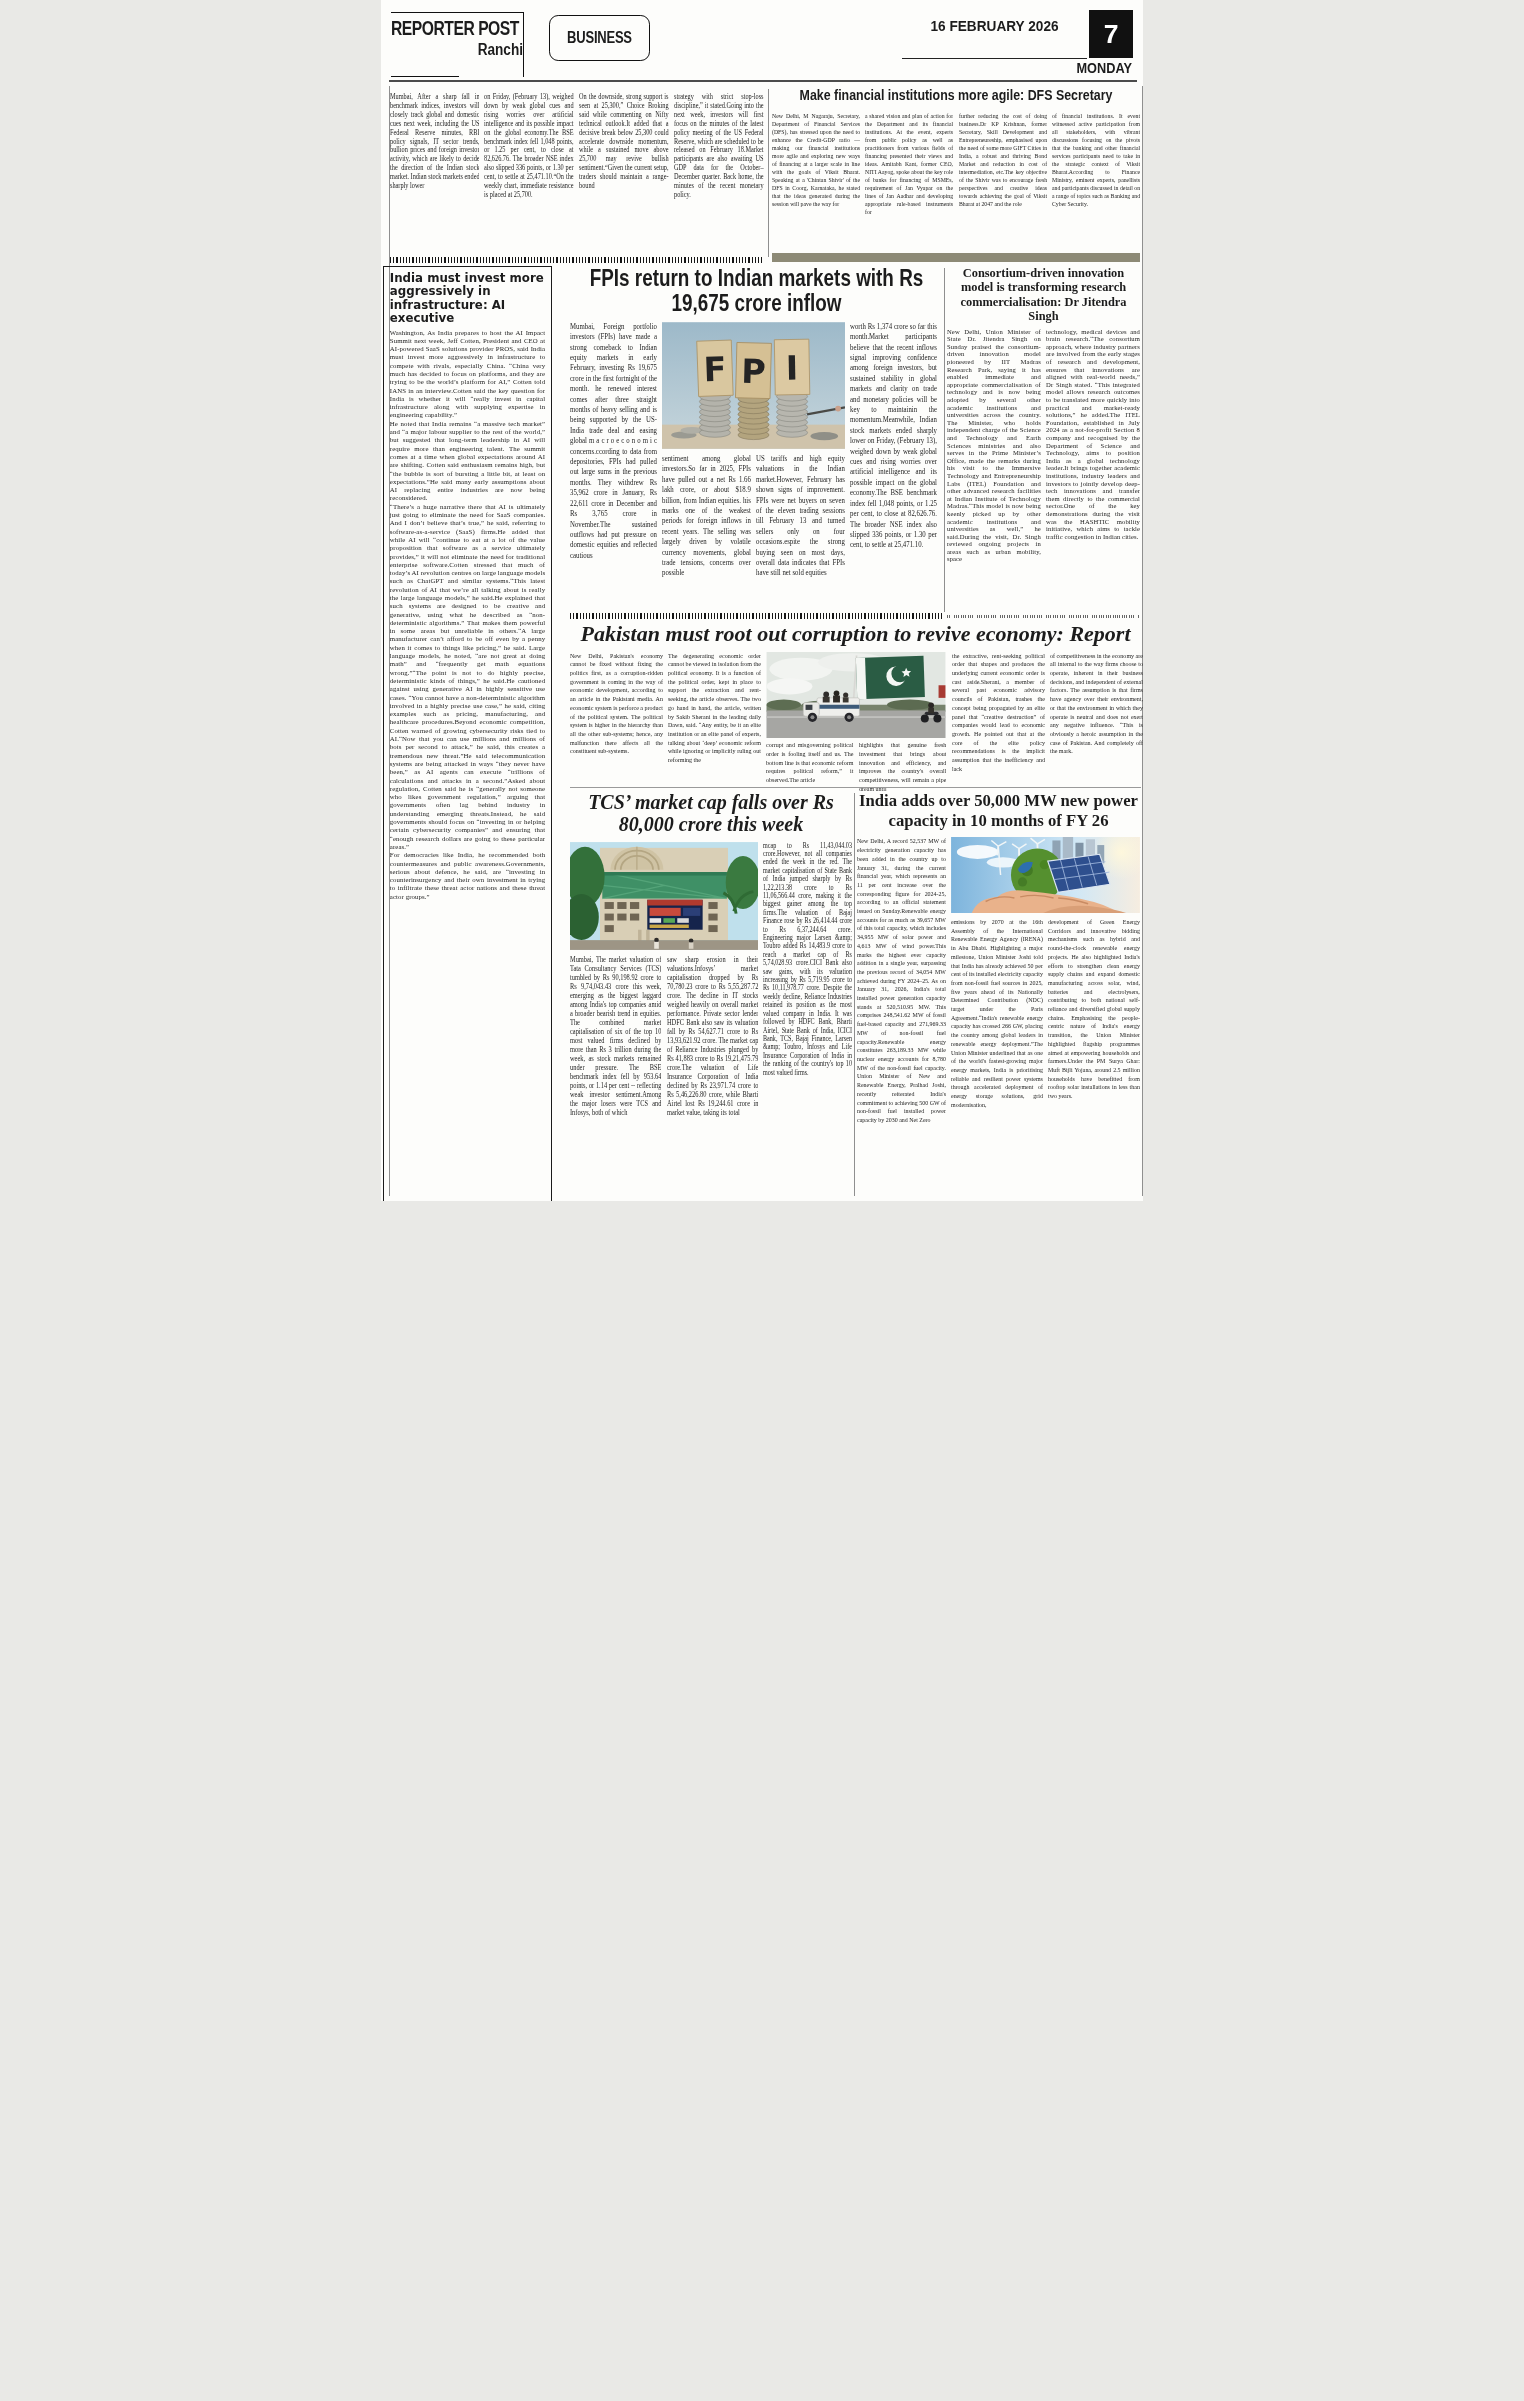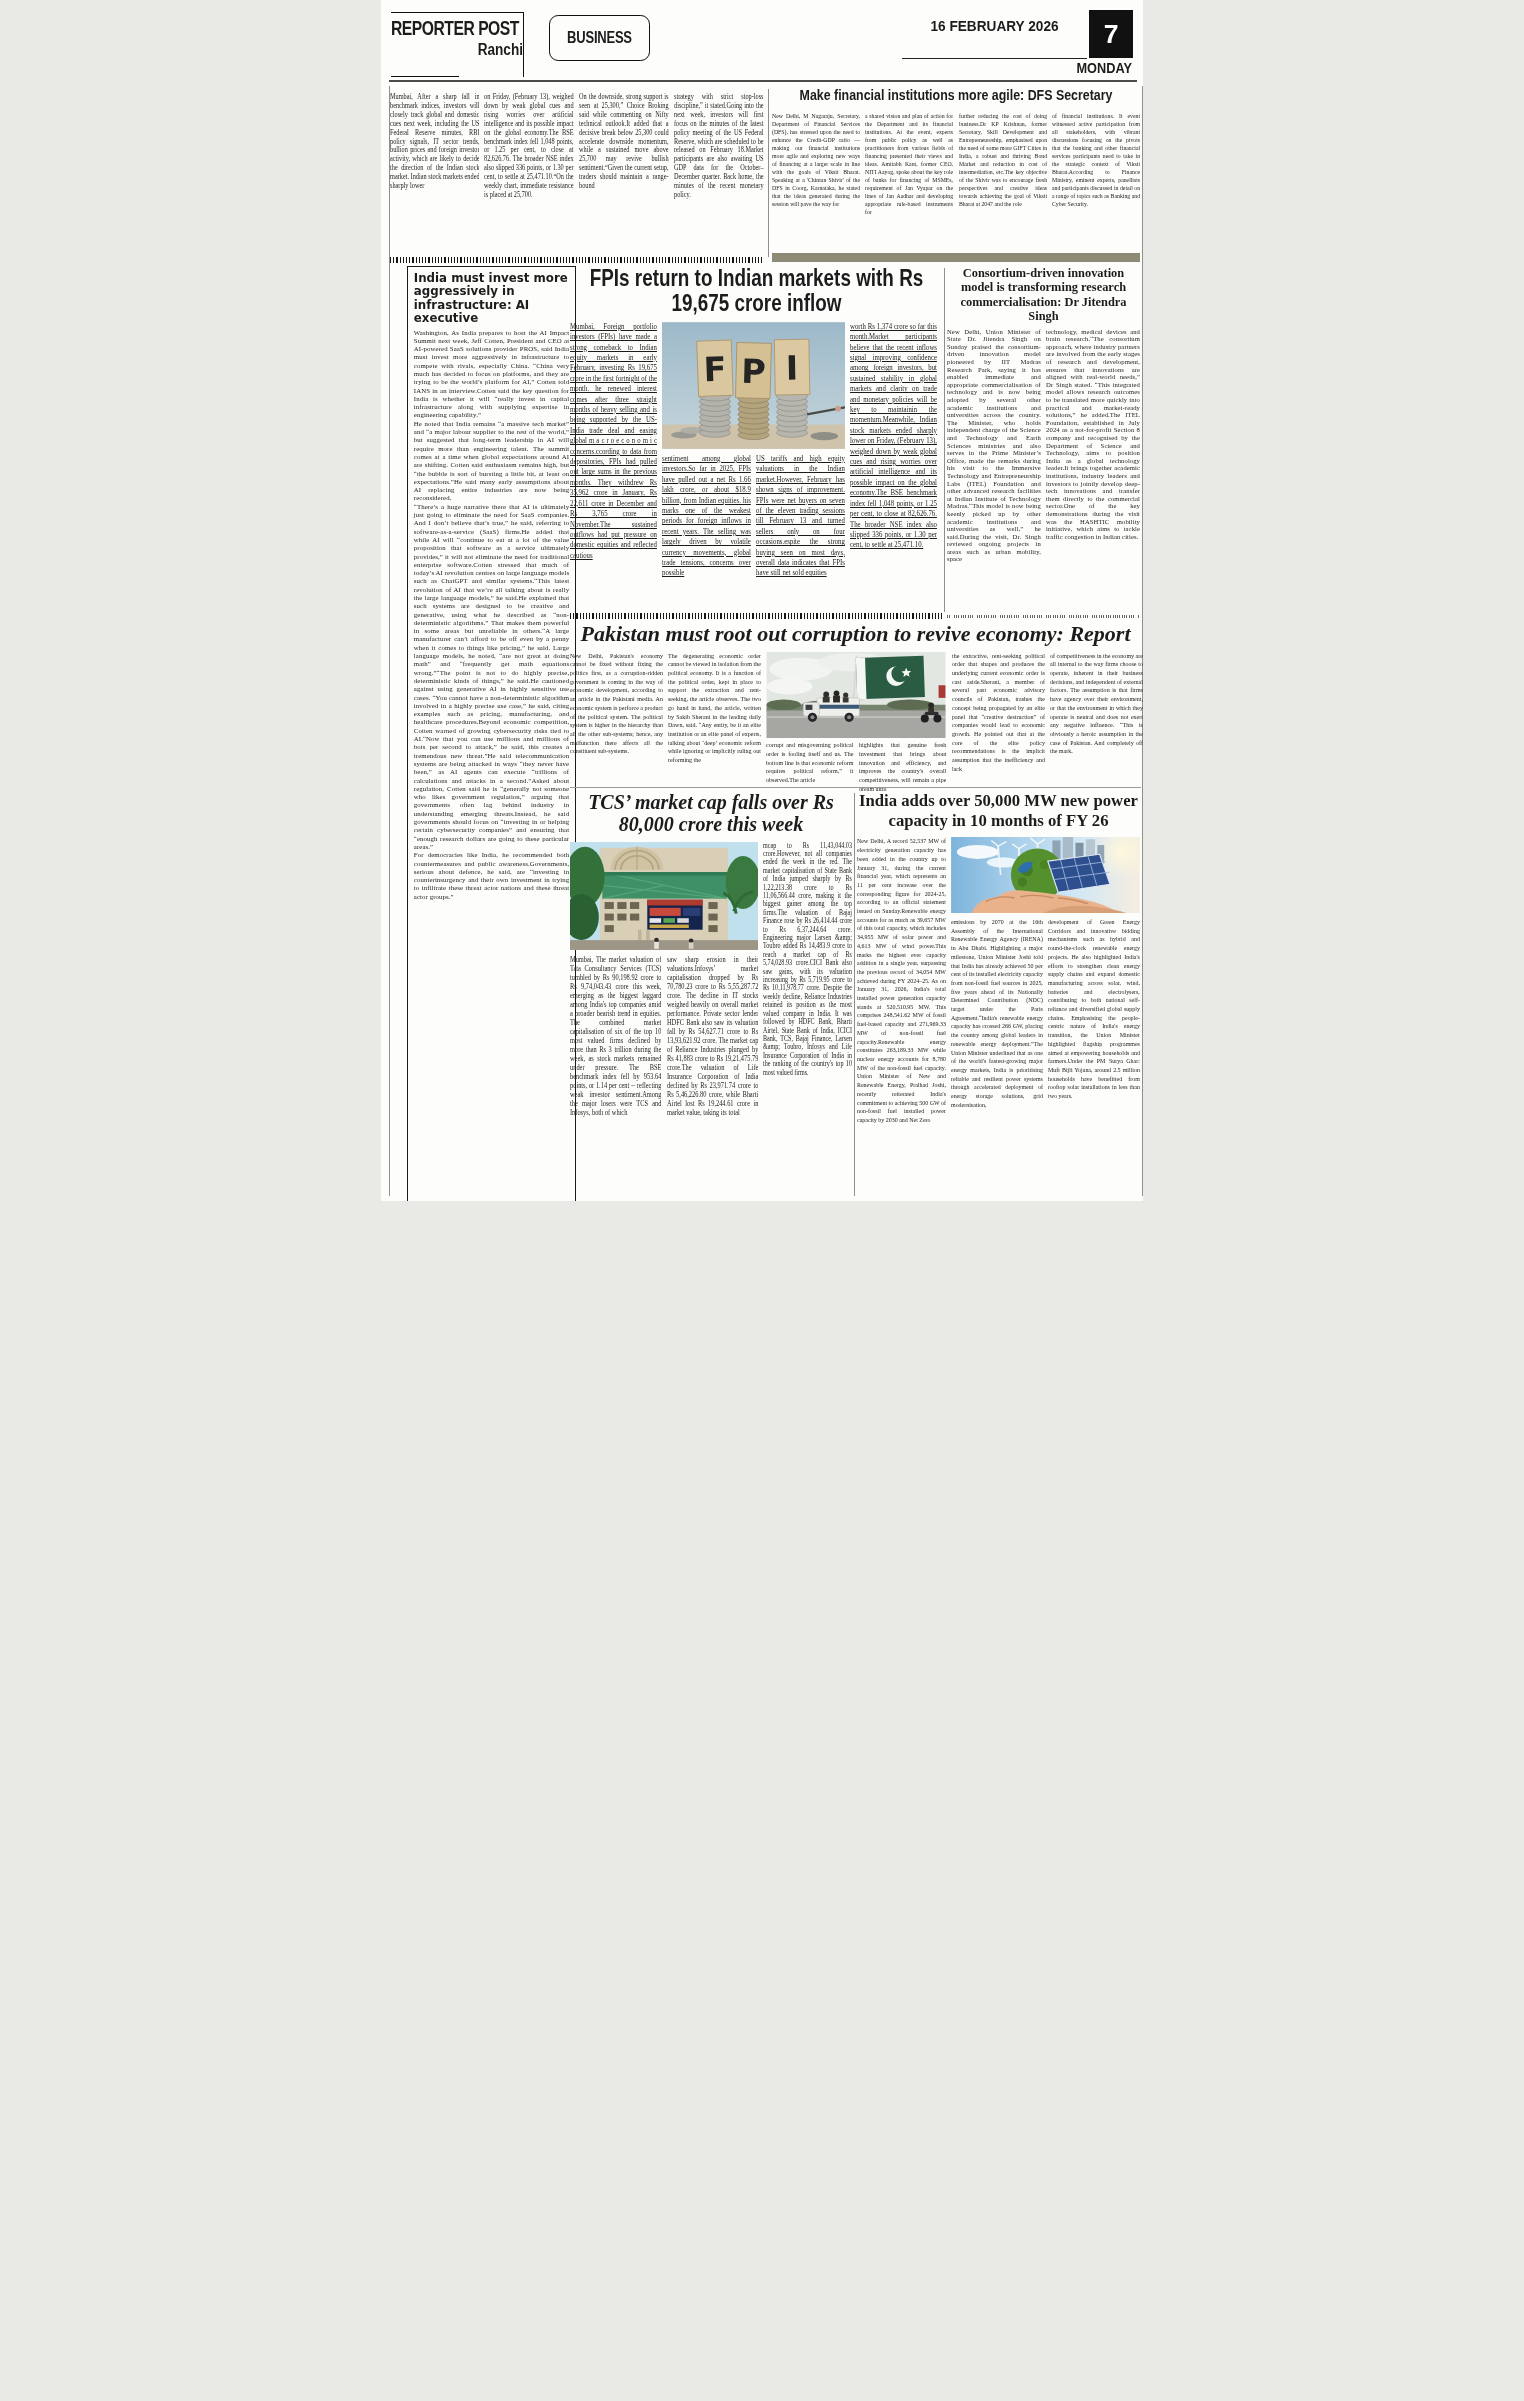--- a/index.html
+++ b/index.html
@@ -42,28 +42,28 @@
   .stock{left:8.6px;top:86px;width:374px;}
   .stock h2{font-size:19px;line-height:1.1;}
   .stock .colwrap{margin-top:7px;height:122px;}
   .stock .col{font-size:7.4px;line-height:8.9px;}
   
   .dfs{left:391px;top:86px;width:368px;}
   .dfs h2{font-size:15.5px;white-space:nowrap;}
   .dfs .colwrap{margin-top:8px;height:137px;}
   .dfs .col{font-size:6.8px;line-height:8px;}
   
-  .aibox{left:26px;top:266px;width:169px;height:1118px;border:0.9px solid #1b1b1b;box-sizing:border-box;padding:5.2px 5.8px;overflow:hidden;}
+  .aibox{left:2px;top:266px;width:169px;height:1118px;border:0.9px solid #1b1b1b;box-sizing:border-box;padding:5.2px 5.8px;overflow:hidden;}
   .aibox h2{font-family:"DejaVu Sans",sans-serif;font-weight:700;font-size:11.8px;line-height:1.12;margin:0 0 3.5px 0;text-align:left;}
   .aibox p{margin:0;font-size:6.8px;line-height:8.3px;text-align:justify;letter-spacing:0.1px;}
   
   .fpi{left:189px;top:266px;width:373px;}
   .fpi h2{font-size:23.6px;line-height:1.06;}
   .fpi .body{display:flex;gap:5.2px;margin-top:5.8px;}
-  .fpi .col{font-size:8px;line-height:10.4px;text-decoration:underline;}
+  .fpi .col{font-size:8px;line-height:10.4px;}
   .fpi .sidecol{width:87px;flex:none;height:341px;}
   .fpi .mid{width:183px;flex:none;}
   .fpi .img{width:183px;height:127px;}
   .fpi .midcols{margin-top:5.2px;height:154px;}
   
   .consortium{left:566px;top:266px;width:193px;}
   .consortium h2{font-size:12.4px;line-height:1.15;}
   .consortium .colwrap{margin-top:4.6px;height:299px;}
   .consortium .col{font-size:6.6px;line-height:7.6px;letter-spacing:0.1px;}
   

